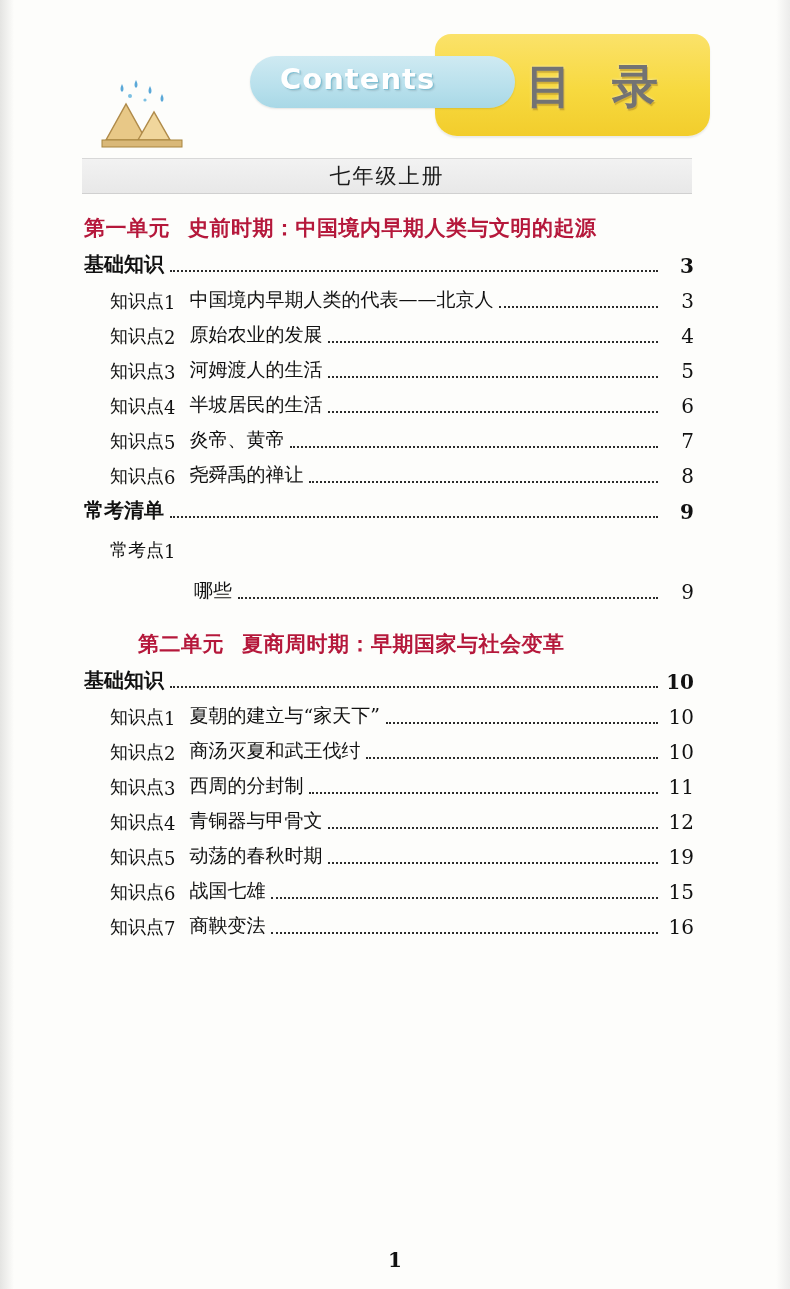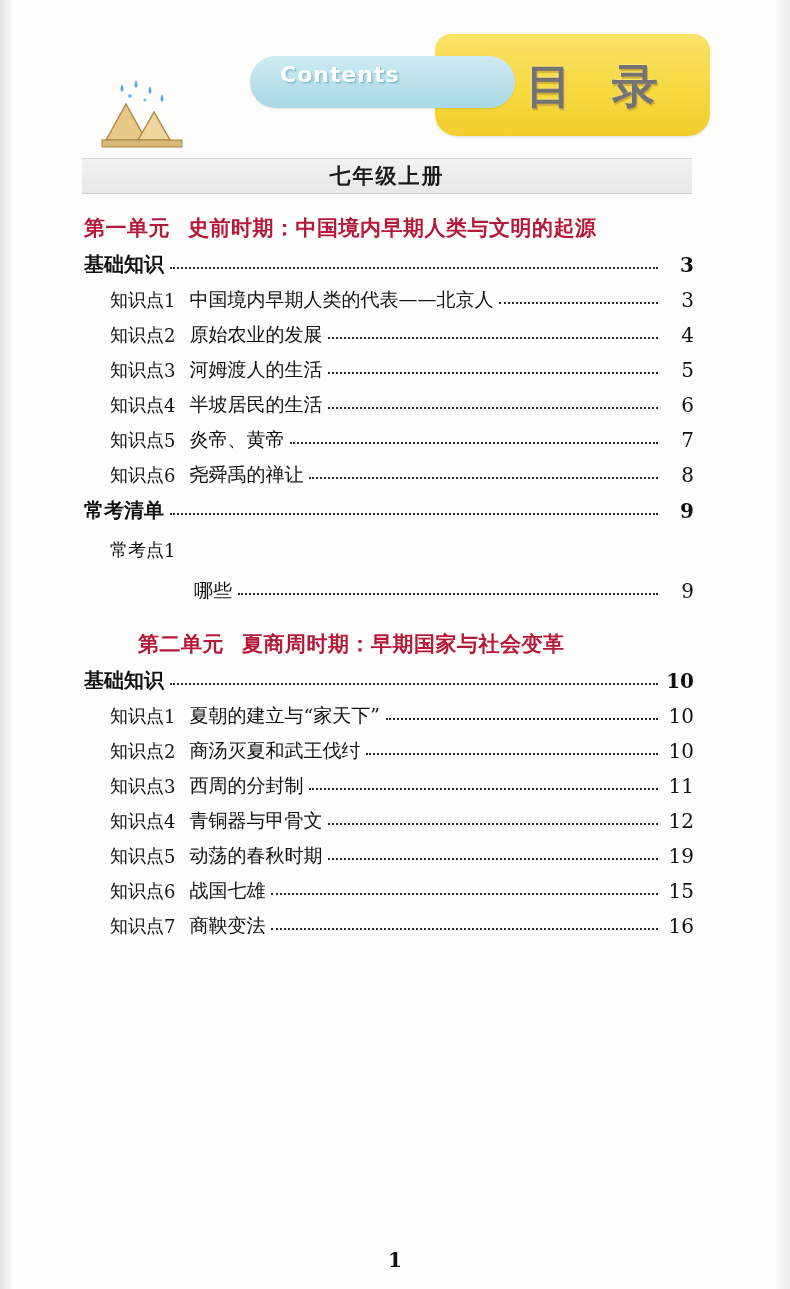--- a/index.html
+++ b/index.html
@@ -46,21 +46,21 @@
     background: linear-gradient(180deg, #cfeaf2 0%, #b8e0ec 60%, #a8d8e6 100%);
     border-radius: 26px;
     box-shadow: 0 1px 2px rgba(0,0,0,0.10);
   }
   .banner-en {
     position: absolute;
     left: 30px;
     top: 28px;
     font-family: "DejaVu Sans", sans-serif;
     font-weight: bold;
-    font-size: 22px;
+    font-size: 29px;
     letter-spacing: 1px;
     color: #ffffff;
     text-shadow: 1px 1px 0 #7fc0d4, 2px 2px 2px rgba(0,0,0,0.12);
   }
   .banner-cn {
     position: absolute;
     left: 276px;
     top: 22px;
     font-family: "DejaVu Serif", serif;
     font-weight: bold;
@@ -87,21 +87,21 @@
     background: linear-gradient(180deg, #f2f2f2 0%, #e8e8e8 100%);
     border-top: 1px solid #d8d8d8;
     border-bottom: 1px solid #d0d0d0;
   }
   .grade-bar span {
     position: absolute;
     left: 50%;
     top: 50%;
     transform: translate(-50%, -50%);
     font-size: 21px;
-    font-weight: bold;
+    font-weight: normal;
     letter-spacing: 2px;
     color: #1a1a1a;
   }
   
   .toc {
     position: absolute;
     left: 82px;
     top: 200px;
     width: 612px;
   }
@@ -112,21 +112,21 @@
     letter-spacing: 0.5px;
     margin: 14px 0 8px 0;
     white-space: nowrap;
   }
   .unit-title.u1 { padding-left: 2px; }
   .unit-title.u2 { padding-left: 56px; margin-top: 26px; }
   .unit-title .sp { display: inline-block; width: 18px; }
 
   .row {
     display: flex;
-    align-items: center;
+    align-items: flex-end;
     font-size: 19px;
     color: #111;
     margin: 9px 0;
     white-space: nowrap;
   }
   .row.section {
     font-weight: bold;
     font-size: 20px;
     padding-left: 2px;
   }

